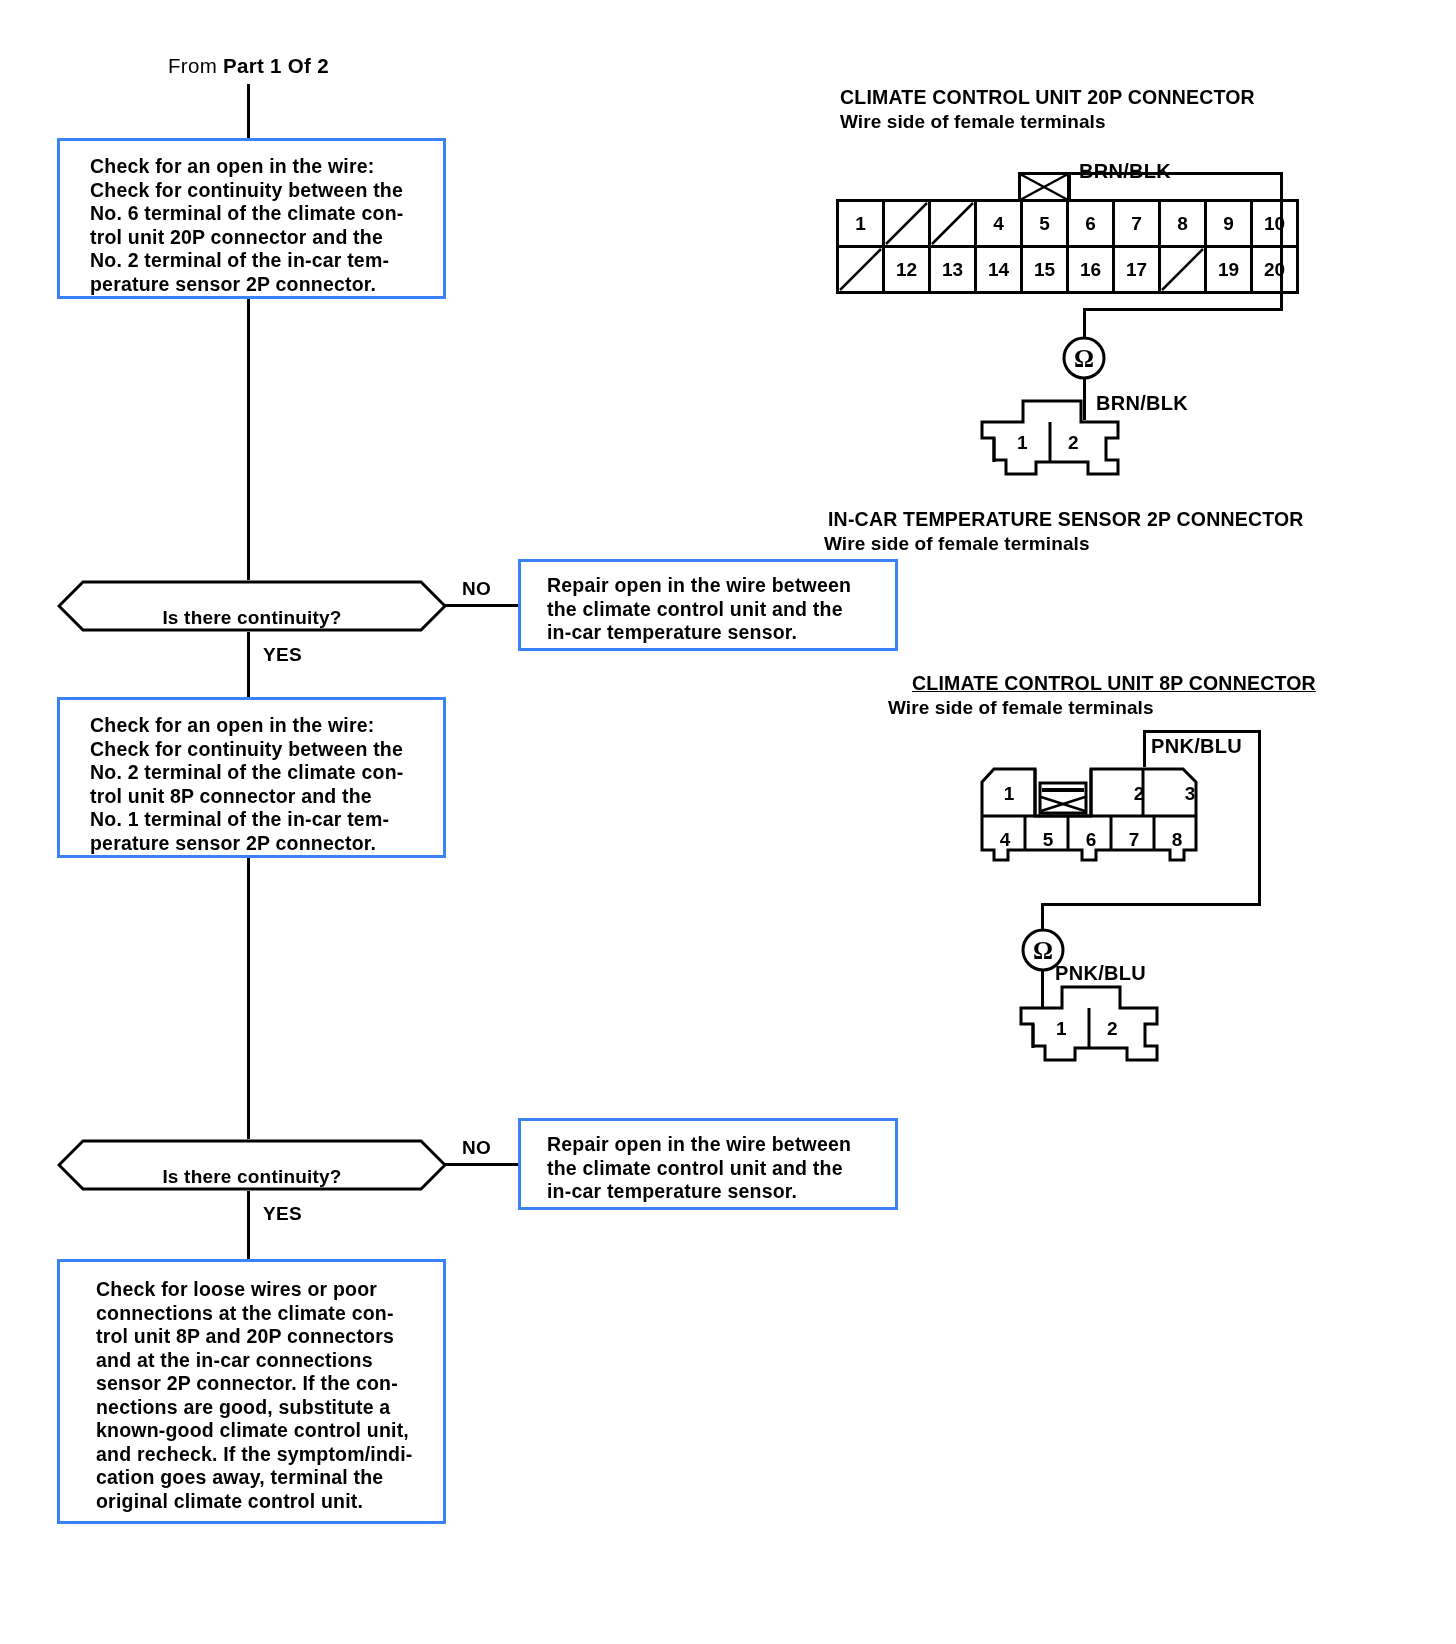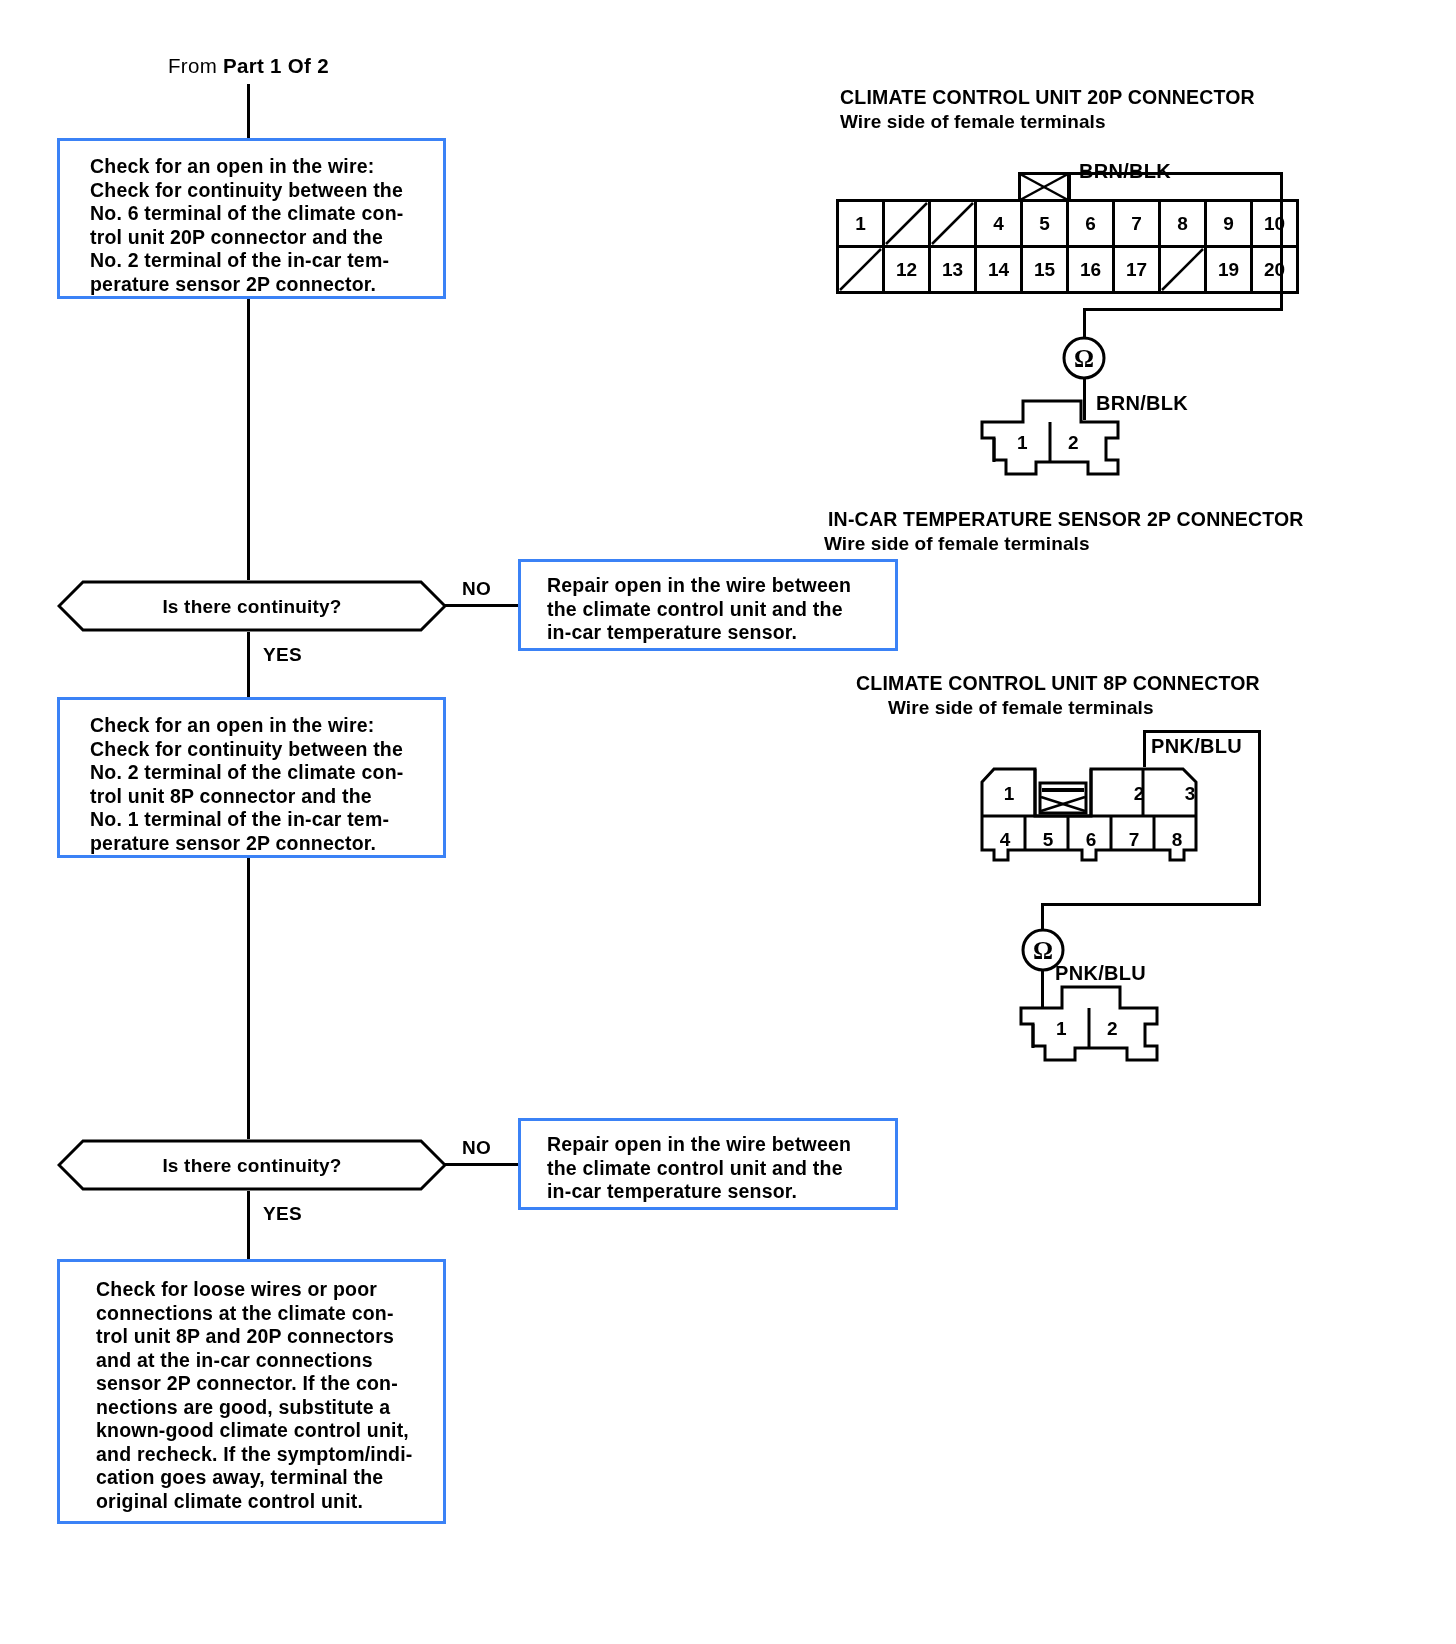--- a/index.html
+++ b/index.html
@@ -39,20 +39,21 @@
   
   .hexwrap { position: absolute; }
   .hexwrap svg { display:block; }
   .hextext {
     position: absolute;
     left: 0; right: 0;
     text-align: center;
     font-size: 19px;
     font-weight: bold;
     letter-spacing: 0.2px;
+    margin-top: 11px;
   }
 
   
   .lbl {
     position: absolute;
     font-size: 19px;
     font-weight: bold;
     white-space: pre;
     letter-spacing: 0.3px;
   }
@@ -289,21 +290,21 @@
     <line x1="16" y1="40" x2="16" y2="64" stroke="#000" stroke-width="3"></line>
     <line x1="72" y1="24" x2="72" y2="64" stroke="#000" stroke-width="3"></line>
     <line x1="4" y1="40" x2="140" y2="40" stroke="#000" stroke-width="0"></line>
   </svg>
   <div class="twop-num" style="left:1017px; top:432px;">1</div>
   <div class="twop-num" style="left:1068px; top:432px;">2</div>
 
   <div class="conn-title" style="left:828px; top:508px;">IN-CAR TEMPERATURE SENSOR 2P CONNECTOR</div>
   <div class="conn-sub" style="left:824px; top:533px;">Wire side of female terminals</div>
 
-  <div class="conn-title" style="left:856px; top:672px;">CLIMATE CONTROL UNIT 8P CONNECTOR</div>
+  <div class="conn-title" style="left:912px; top:672px;text-decoration:underline;">CLIMATE CONTROL UNIT 8P CONNECTOR</div>
   <div class="conn-sub" style="left:888px; top:697px;">Wire side of female terminals</div>
 
   <div class="wirebox" style="left:1143px; top:730px; width:118px; height:37px;"></div>
   <div class="wirelabel" style="left:1151px; top:735px;">PNK/BLU</div>
 
   <svg class="abs" style="left:978px; top:764px;" width="245" height="100">
 
     <path d="M 16,5 L 57,5 L 57,52 L 113,52 L 113,5 L 205,5 L 218,18 L 218,52 L 218,86 L 206,86 L 206,96 L 192,96 L 192,86 L 118,86 L 118,96 L 104,96 L 104,86 L 30,86 L 30,96 L 16,96 L 16,86 L 4,86 L 4,52 L 4,18 Z" fill="#fff" stroke="#000" stroke-width="3" stroke-linejoin="miter"></path>
 
     <line x1="4" y1="52" x2="218" y2="52" stroke="#000" stroke-width="3"></line>

